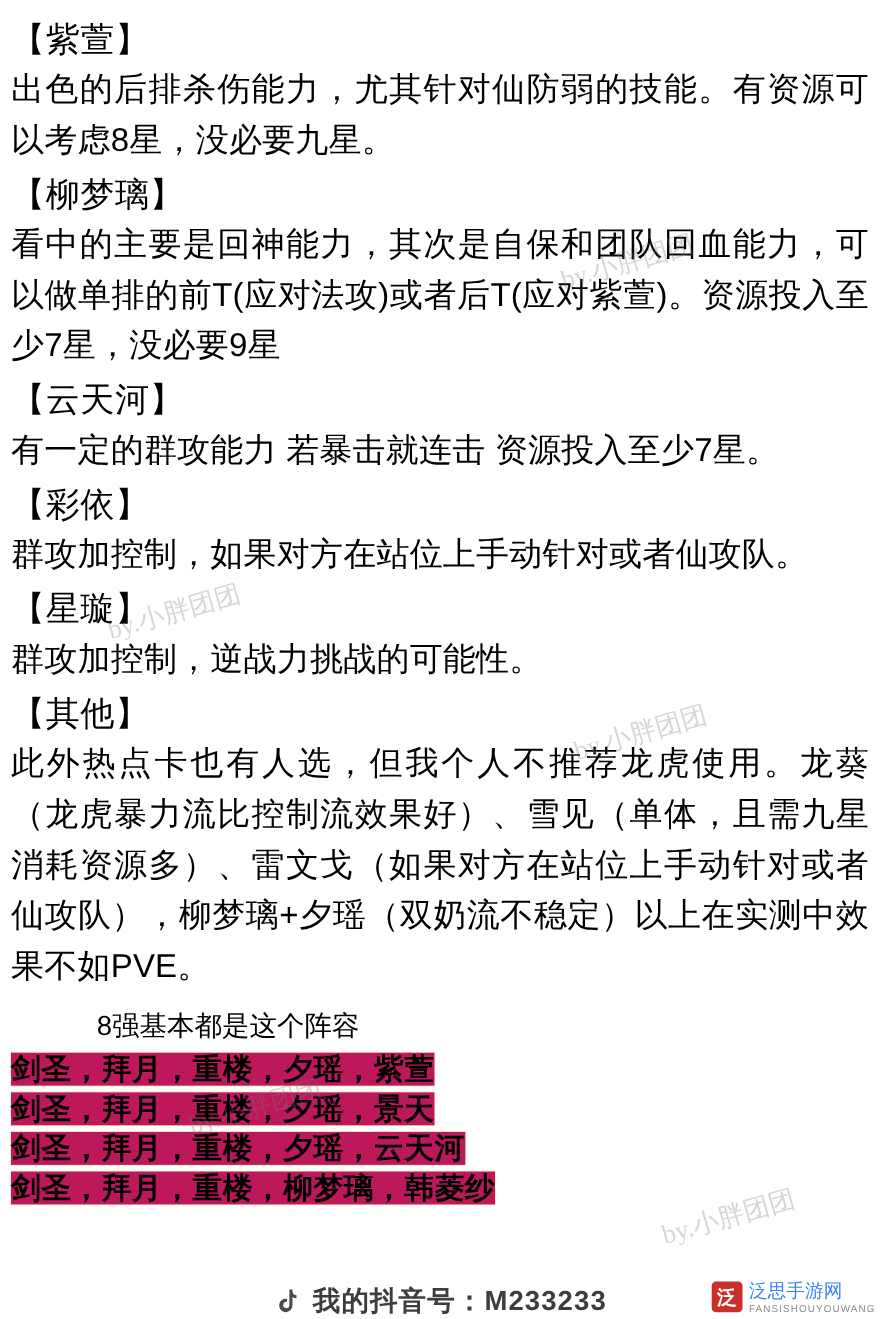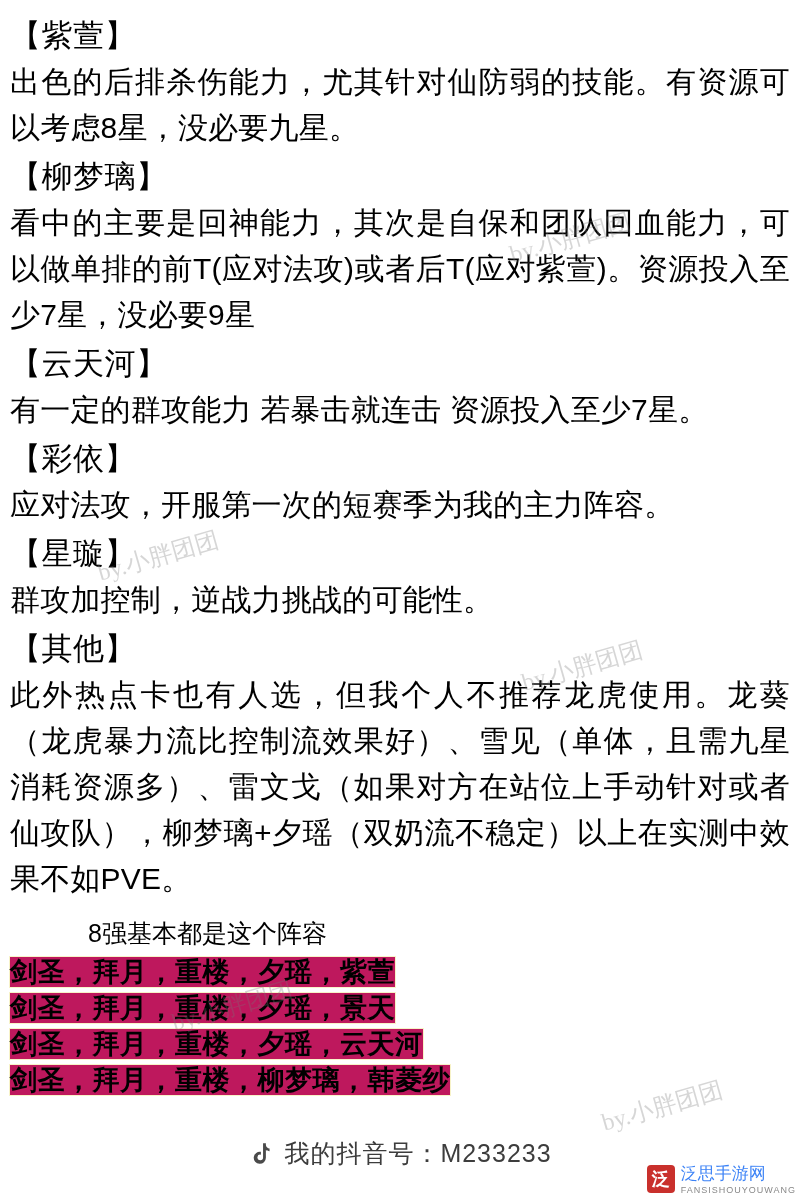--- a/index.html
+++ b/index.html
@@ -79,22 +79,23 @@
   .wm.w3 { left: 520px; top: 650px; }
   .wm.w4 { left: 600px; top: 1090px; }
   .wm.w5 { left: 170px; top: 990px; }
   .footer-bar {
     position: absolute;
     left: 0;
     bottom: 0;
     width: 800px;
     height: 62px;
     display: flex;
-    align-items: flex-start;
+    align-items: flex-end;
     justify-content: center;
+    font-weight: bold;
   }
   .douyin-id {
     display: flex;
     align-items: center;
     gap: 10px;
     color: #3d3d3d;
     font-size: 25px;
     letter-spacing: 1px;
   }
   .dy-icon {
@@ -148,21 +149,21 @@
     <div class="para">看中的主要是回神能力，其次是自保和团队回血能力，可以做单排的前T(应对法攻)或者后T(应对紫萱)。资源投入至少7星，没必要9星</div>
   </div>
 
   <div class="section">
     <div class="heading">【云天河】</div>
     <div class="para">有一定的群攻能力 若暴击就连击 资源投入至少7星。</div>
   </div>
 
   <div class="section">
     <div class="heading">【彩依】</div>
-    <div class="para">应对法攻，开服第一次的短赛季为我的主力阵容。</div>
+    <div class="para">群攻加控制，如果对方在站位上手动针对或者仙攻队。</div>
   </div>
 
   <div class="section">
     <div class="heading">【星璇】</div>
     <div class="para">群攻加控制，逆战力挑战的可能性。</div>
   </div>
 
   <div class="section block-other">
     <div class="heading">【其他】</div>
     <div class="para">此外热点卡也有人选，但我个人不推荐龙虎使用。龙葵（龙虎暴力流比控制流效果好）、雪见（单体，且需九星消耗资源多）、雷文戈（如果对方在站位上手动针对或者仙攻队），柳梦璃+夕瑶（双奶流不稳定）以上在实测中效果不如PVE。</div>

